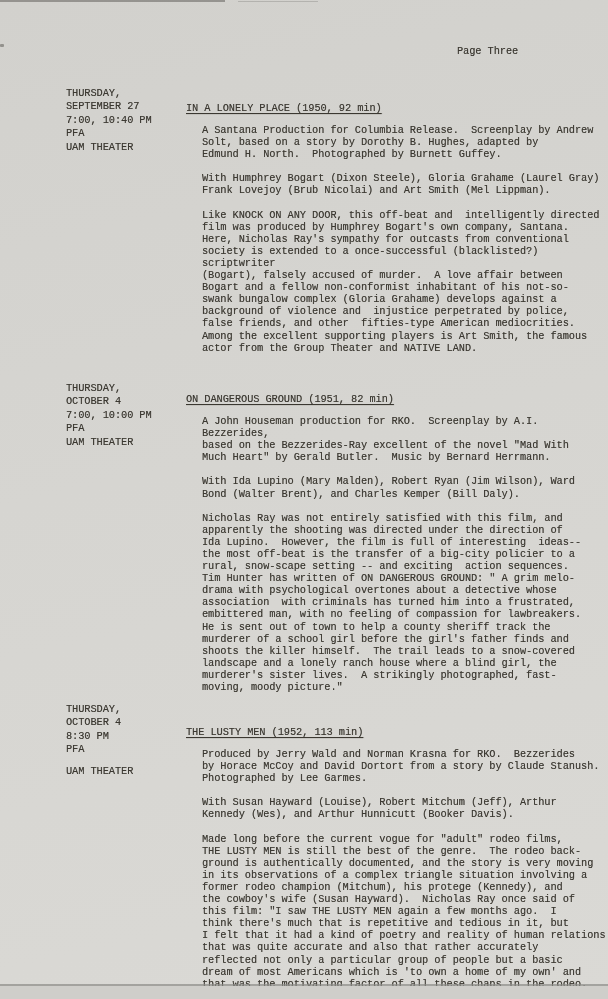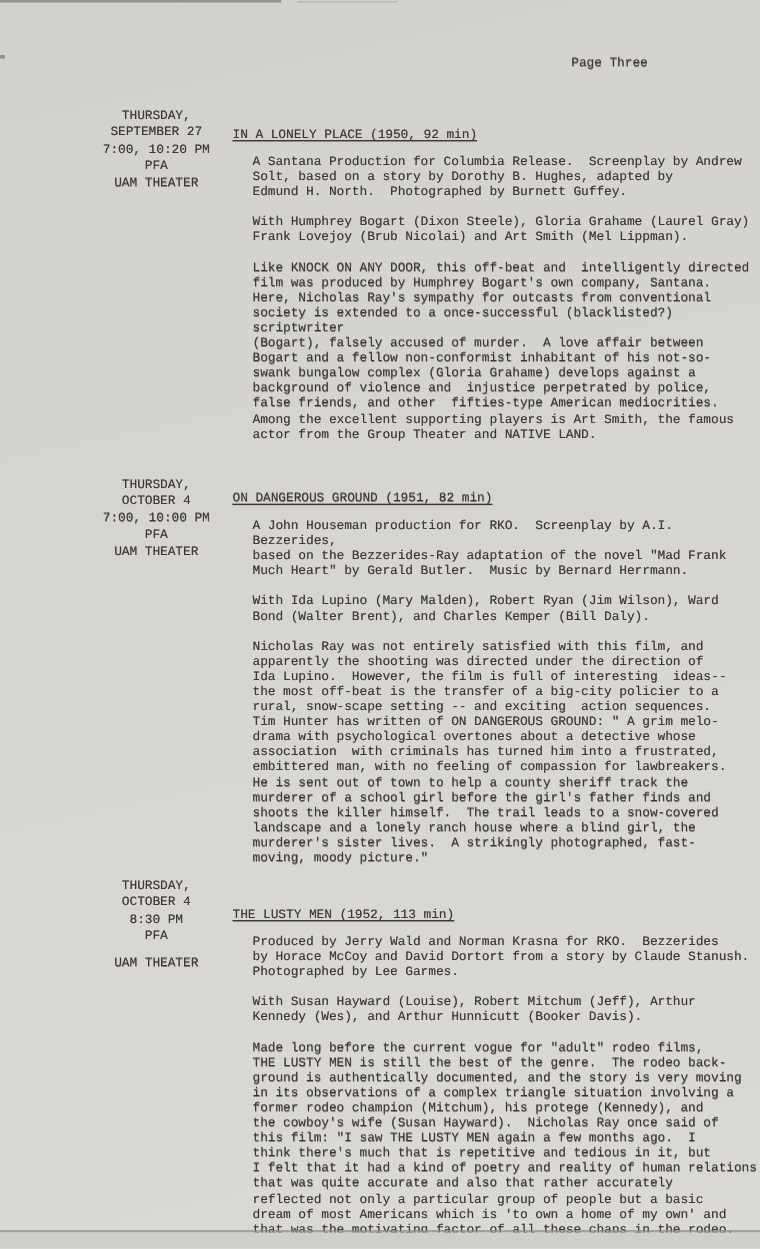--- a/index.html
+++ b/index.html
@@ -41,21 +41,20 @@
     width: 608px;
   }
   #sections .section:nth-of-type(1) { top: 87px; }
   #sections .section:nth-of-type(2) { top: 382px; }
   #sections .section:nth-of-type(3) { top: 703px; }
   .sched {
     position: absolute;
     left: 66px;
     top: 0;
     width: 118px;
-    text-align: center;
   }
   .sched-line {
     font-size: 10.2px;
     line-height: 13.4px;
     white-space: pre;
     text-shadow: 0.2px 0.2px 0.3px rgba(59, 56, 49, 0.55);
   }
   #sections .section:nth-of-type(3) .sched-line:last-child { margin-top: 8px; }
   .bodycol {
     position: absolute;
@@ -119,21 +118,21 @@
   <div class="edge-top-b"></div>
   <div class="edge-speck"></div>
 
   <div class="page-number typed">Page Three</div>
 
   <div id="sections">
   <section class="section">
     <div class="sched">
           <div class="sched-line">THURSDAY,</div>
           <div class="sched-line">SEPTEMBER 27</div>
-          <div class="sched-line">7:00, 10:20 PM</div>
+          <div class="sched-line">7:00, 10:40 PM</div>
           <div class="sched-line">PFA</div>
           <div class="sched-line">UAM THEATER</div>
         </div>
     <div class="bodycol">
       <h2 class="film-title">IN A LONELY PLACE (1950, 92 min)</h2>
       <div class="paras typed"><p class="para"><span>A Santana Production for Columbia Release.  Screenplay by Andrew
 Solt, based on a story by Dorothy B. Hughes, adapted by
 Edmund H. North.  Photographed by Burnett Guffey.</span></p><p class="para"><span>With Humphrey Bogart (Dixon Steele), Gloria Grahame (Laurel Gray)
 Frank Lovejoy (Brub Nicolai) and Art Smith (Mel Lippman).</span></p><p class="para"><span>Like KNOCK ON ANY DOOR, this off-beat and  intelligently directed
 film was produced by Humphrey Bogart's own company, Santana.
@@ -153,21 +152,21 @@
     <div class="sched">
           <div class="sched-line">THURSDAY,</div>
           <div class="sched-line">OCTOBER 4</div>
           <div class="sched-line">7:00, 10:00 PM</div>
           <div class="sched-line">PFA</div>
           <div class="sched-line">UAM THEATER</div>
         </div>
     <div class="bodycol">
       <h2 class="film-title">ON DANGEROUS GROUND (1951, 82 min)</h2>
       <div class="paras typed"><p class="para"><span>A John Houseman production for RKO.  Screenplay by A.I. Bezzerides,
-based on the Bezzerides-Ray adaptation of the novel "Mad Frank
+based on the Bezzerides-Ray excellent of the novel "Mad With
 Much Heart" by Gerald Butler.  Music by Bernard Herrmann.</span></p><p class="para"><span>With Ida Lupino (Mary Malden), Robert Ryan (Jim Wilson), Ward
 Bond (Walter Brent), and Charles Kemper (Bill Daly).</span></p><p class="para"><span>Nicholas Ray was not entirely satisfied with this film, and
 apparently the shooting was directed under the direction of
 Ida Lupino.  However, the film is full of interesting  ideas--
 the most off-beat is the transfer of a big-city </span><span class="u">policier</span><span> to a
 rural, snow-scape setting -- and exciting  action sequences.
 Tim Hunter has written of ON DANGEROUS GROUND: " A grim melo-
 drama with psychological overtones about a detective whose
 association  with criminals has turned him into a frustrated,
 embittered man, with no feeling of compassion for lawbreakers.

